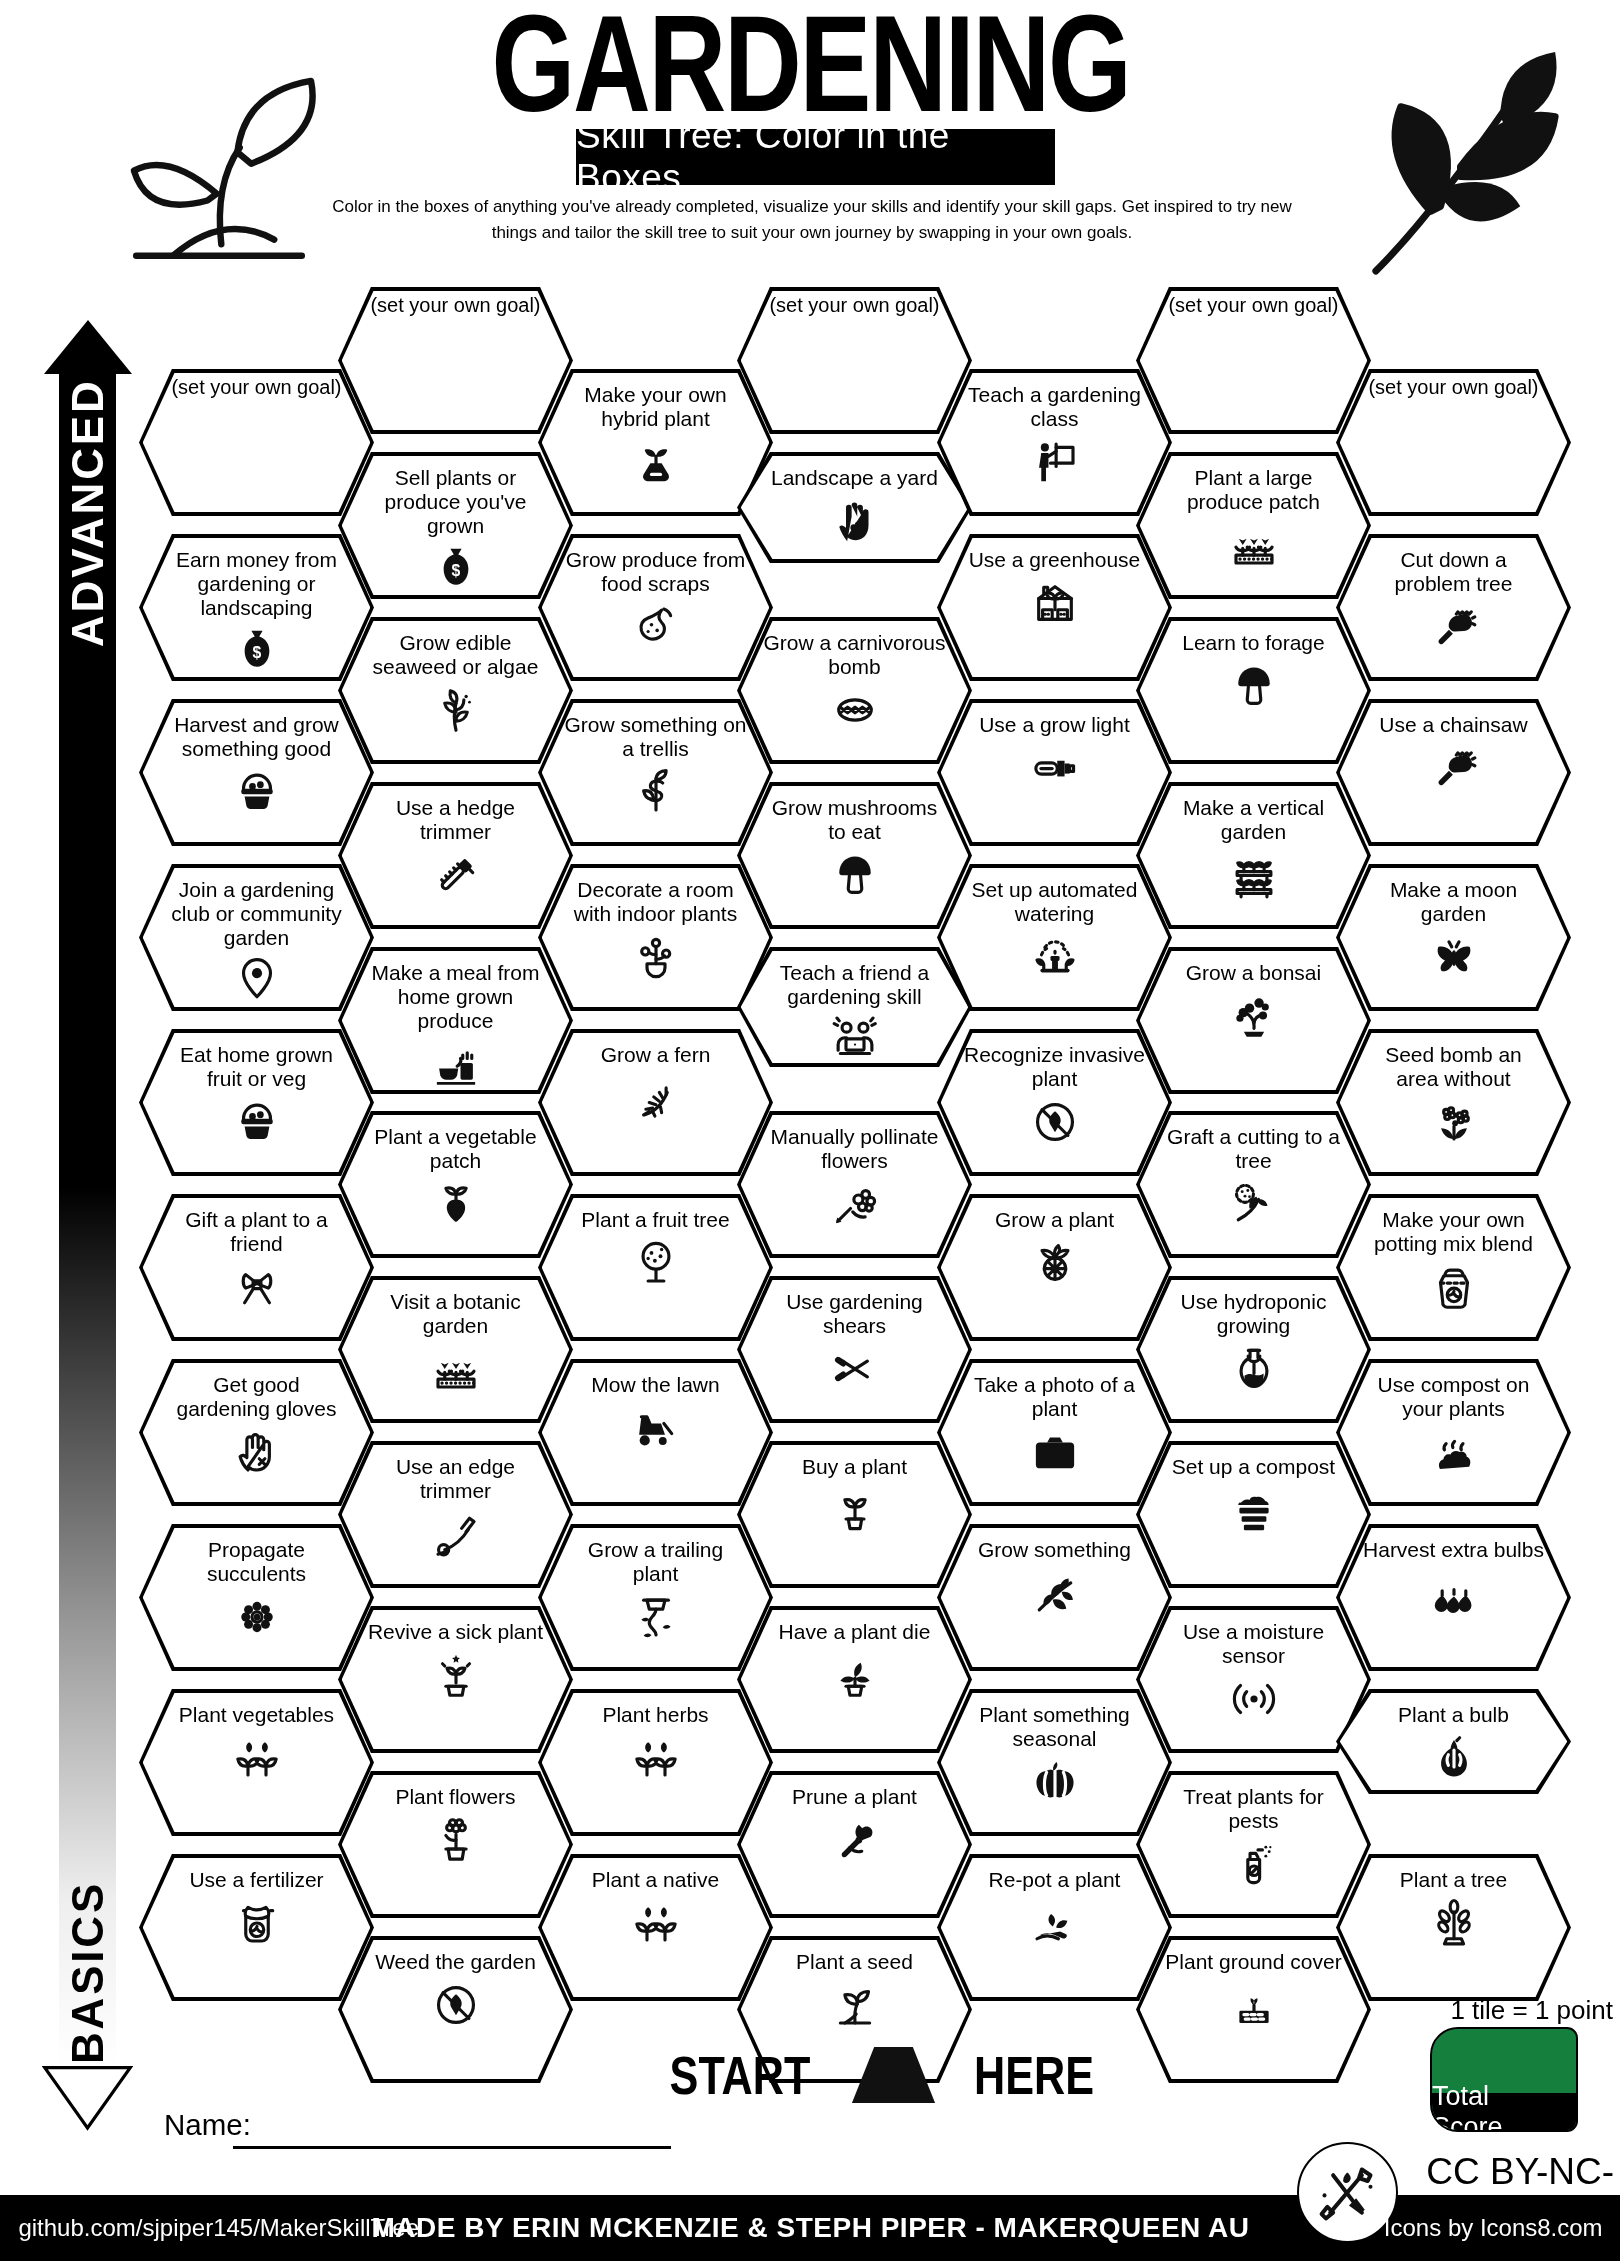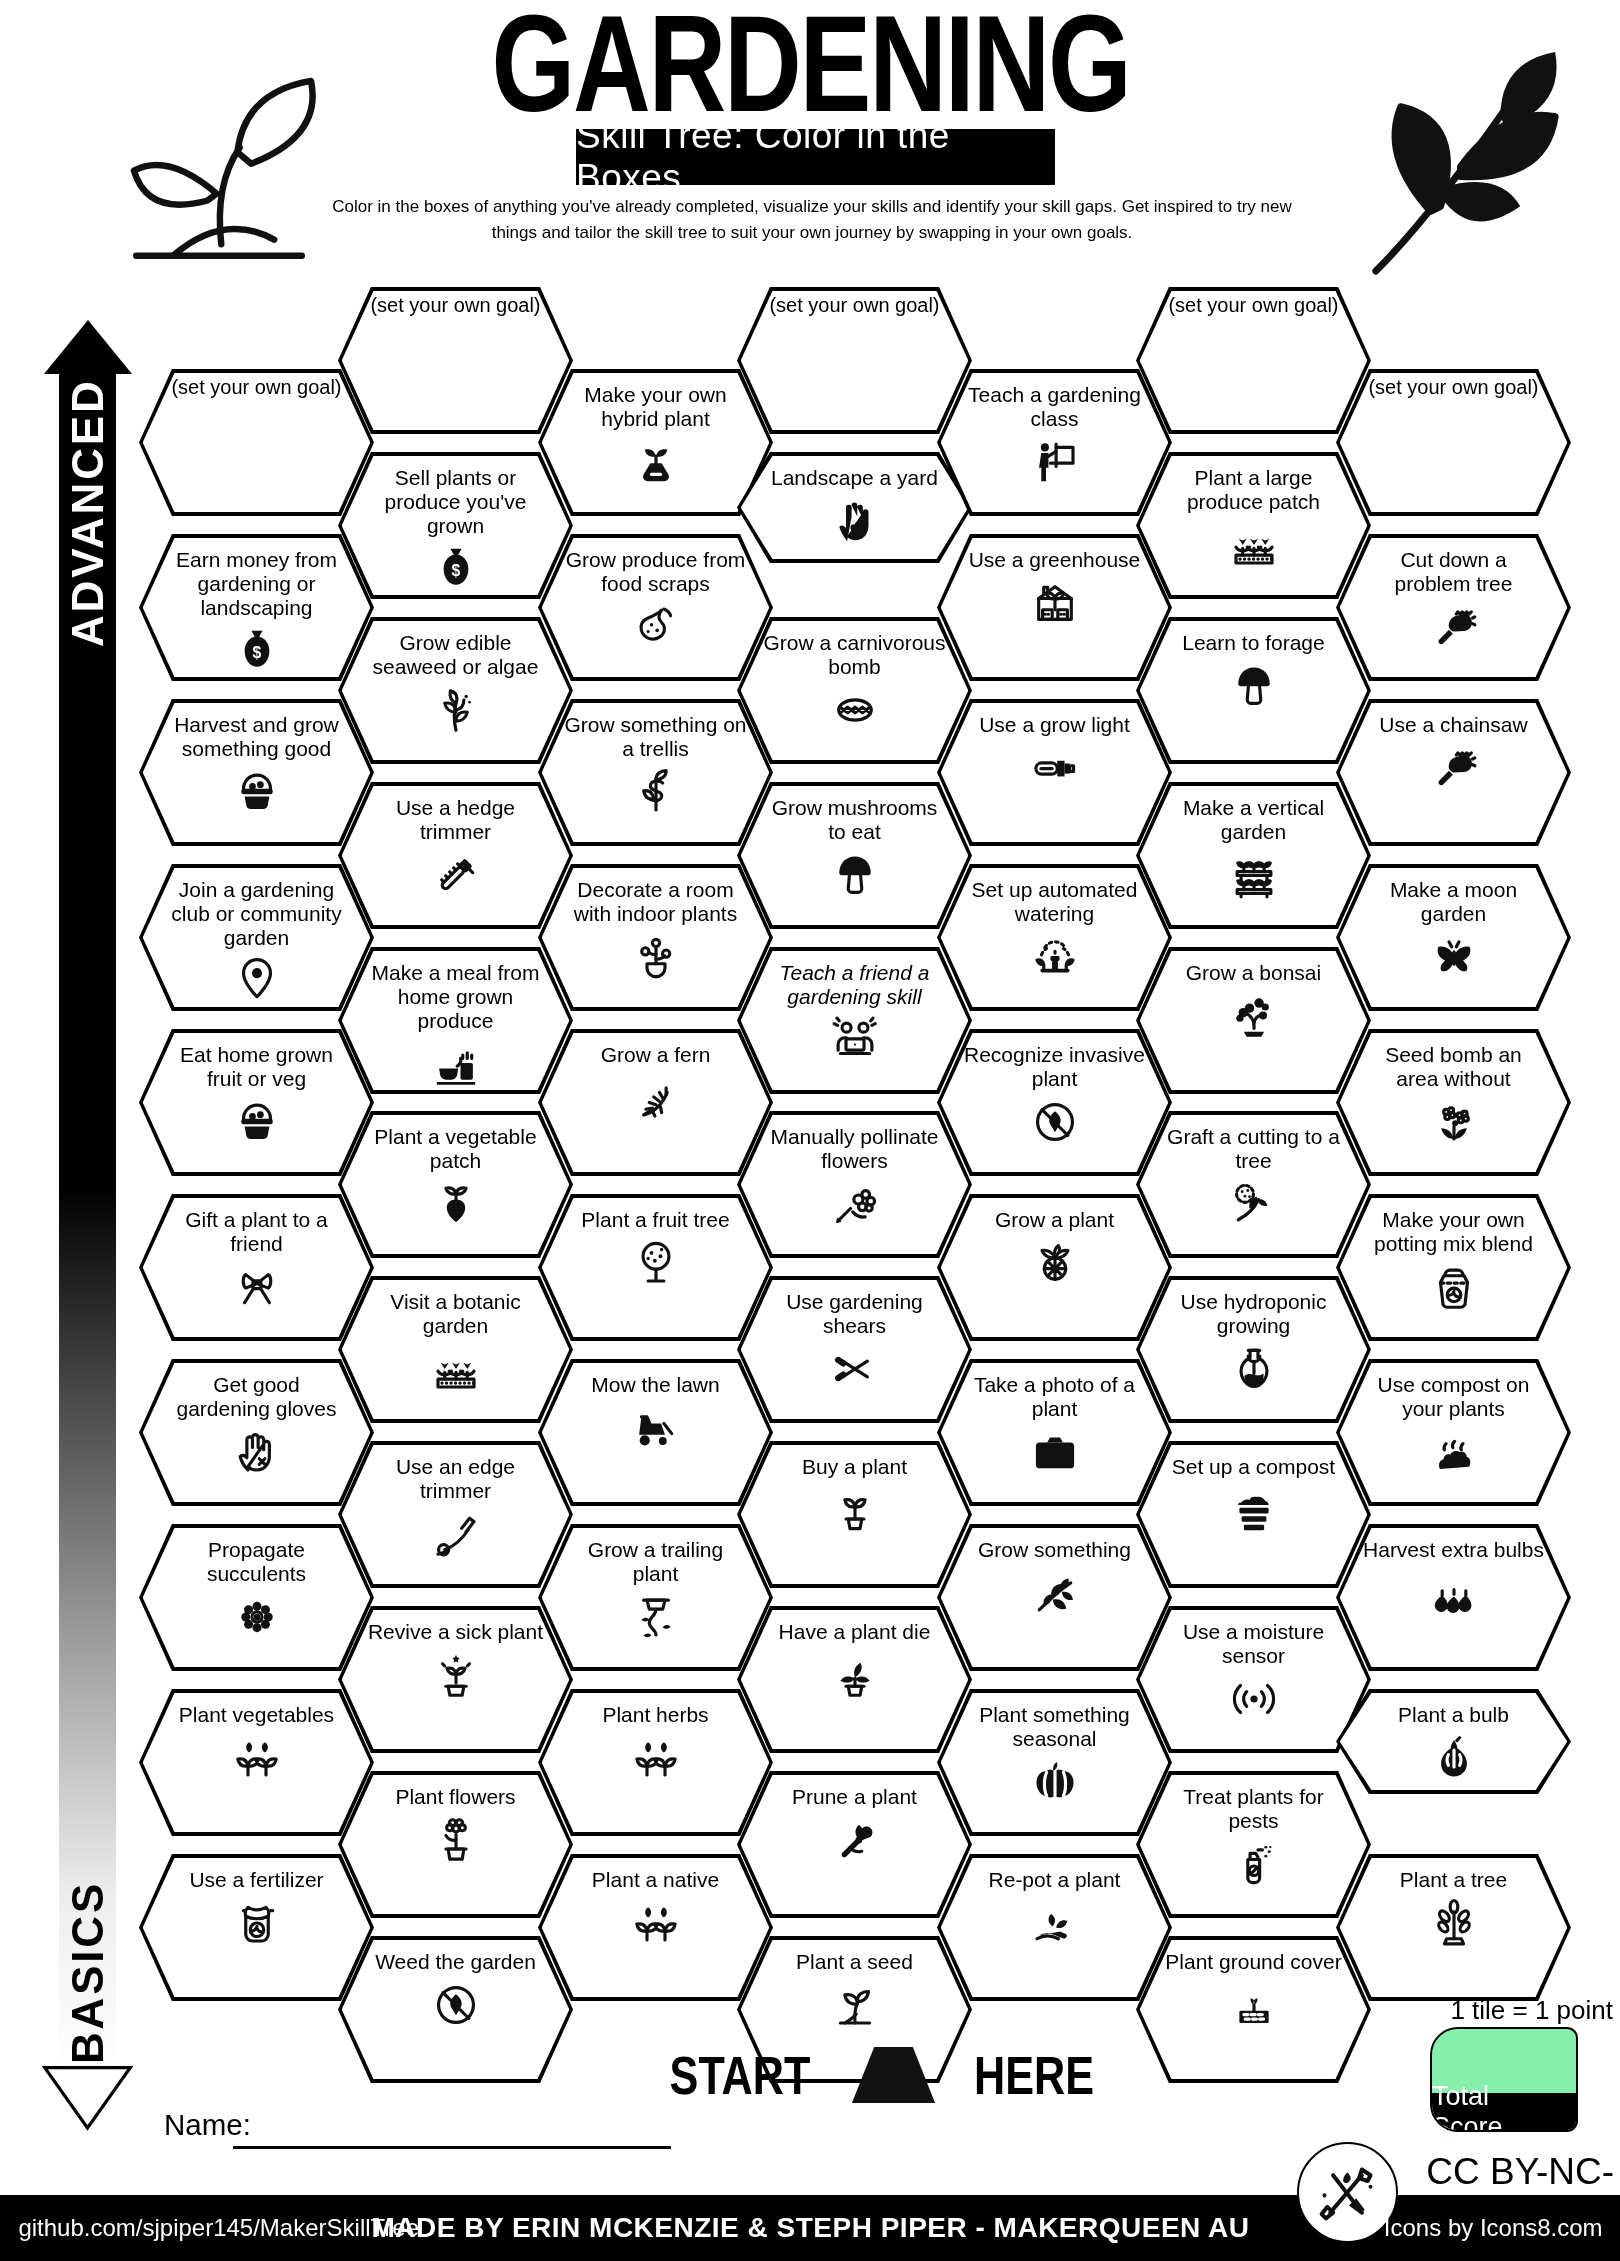--- a/index.html
+++ b/index.html
@@ -46,21 +46,21 @@
   svg.icon .w{stroke:#fff;}
   svg.icon text{stroke:none;}
   
   .start-row{position:absolute;top:2042px;left:650px;width:461px;height:65px;
        display:flex;align-items:center;justify-content:center;gap:16.6px;}
   .start-word{font-size:54px;font-weight:800;letter-spacing:0;transform:scaleX(.8);white-space:nowrap;}
   .name-row{position:absolute;top:2108px;left:164px;font-size:29.5px;}
   .name-line{position:absolute;top:2146px;left:233px;width:438px;border-bottom:3.2px solid #000;}
   .tile-note{position:absolute;top:1995px;left:1410px;width:203px;text-align:right;font-size:26px;}
   .score-box{position:absolute;top:2027px;left:1430px;width:148px;height:105px;box-sizing:border-box;
-       border:2.8px solid #000;border-radius:28px 11px 11px 28px;overflow:hidden;background:#86efac;}
+       border:2.8px solid #000;border-radius:28px 11px 11px 28px;overflow:hidden;background:#15803d;}
   .score-band{position:absolute;left:0;right:0;bottom:0;height:37px;background:#000;color:#fff;
        display:flex;align-items:center;justify-content:flex-end;padding-right:14px;font-size:27px;}
   .license{position:absolute;top:2151px;left:1411px;width:203px;text-align:right;font-size:37px;font-weight:400;}
   .badge{position:absolute;top:2142px;left:1297px;width:101px;height:101px;border-radius:50%;
        background:#fff;border:2.8px solid #000;box-sizing:border-box;z-index:5;
        display:flex;align-items:center;justify-content:center;}
   .footer{position:absolute;left:0;top:2195px;width:100%;height:66px;background:#000;color:#fff;
        display:flex;align-items:center;}
   .footer-left{position:absolute;left:18.4px;font-size:24px;}
   .footer-center{position:absolute;left:0;width:100%;text-align:center;font-size:28px;font-weight:600;letter-spacing:0.5px;}
@@ -511,21 +511,21 @@
       <div class="hex" style="left: 737px; top: 782px; width: 235px; height: 147px;">
         <div class="hex-fill"></div>
         <div class="hex-content">
           <div class="hex-label">Grow mushrooms to eat</div>
           <svg class="icon" viewBox="0 0 48 48" width="54" height="54">
             <path class="f" d="M10 22c0-8.5 6-14.5 14-14.5S38 13.5 38 22c0 1.5-1 2.2-2.2 2.2H12.2C11 24.2 10 23.5 10 22z"></path>
             <path d="M19 24.5l-1 11.5a3.2 3.2 0 0 0 3.2 3.5h5.6a3.2 3.2 0 0 0 3.2-3.5l-1-11.5"></path>
           </svg>
         </div>
       </div>
-      <div class="hex" style="left: 737px; top: 947px; width: 235px; height: 147px; font-style: italic;">
+      <div class="hex" style="left: 737px; top: 947px; width: 235px; height: 120px;">
         <div class="hex-fill"></div>
         <div class="hex-content">
           <div class="hex-label">Teach a friend a gardening skill</div>
           <svg class="icon" viewBox="0 0 48 48" width="54" height="54">
             <circle cx="16.5" cy="13" r="4"></circle>
             <circle cx="31.5" cy="13" r="4"></circle>
             <path d="M9 33v-5a6 6 0 0 1 6-6h1.5M39 33v-5a6 6 0 0 0-6-6h-1.5"></path>
             <rect x="16" y="23" width="16" height="10" rx="1.5"></rect>
             <circle class="f" cx="24" cy="28" r="1"></circle>
             <path d="M11 36h26"></path>

